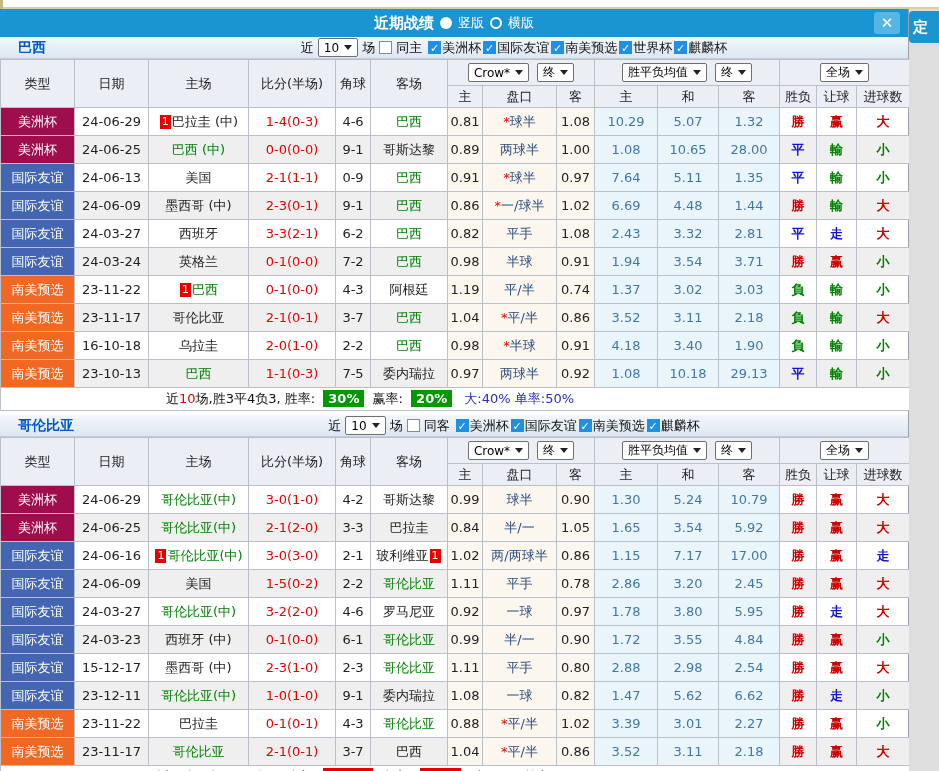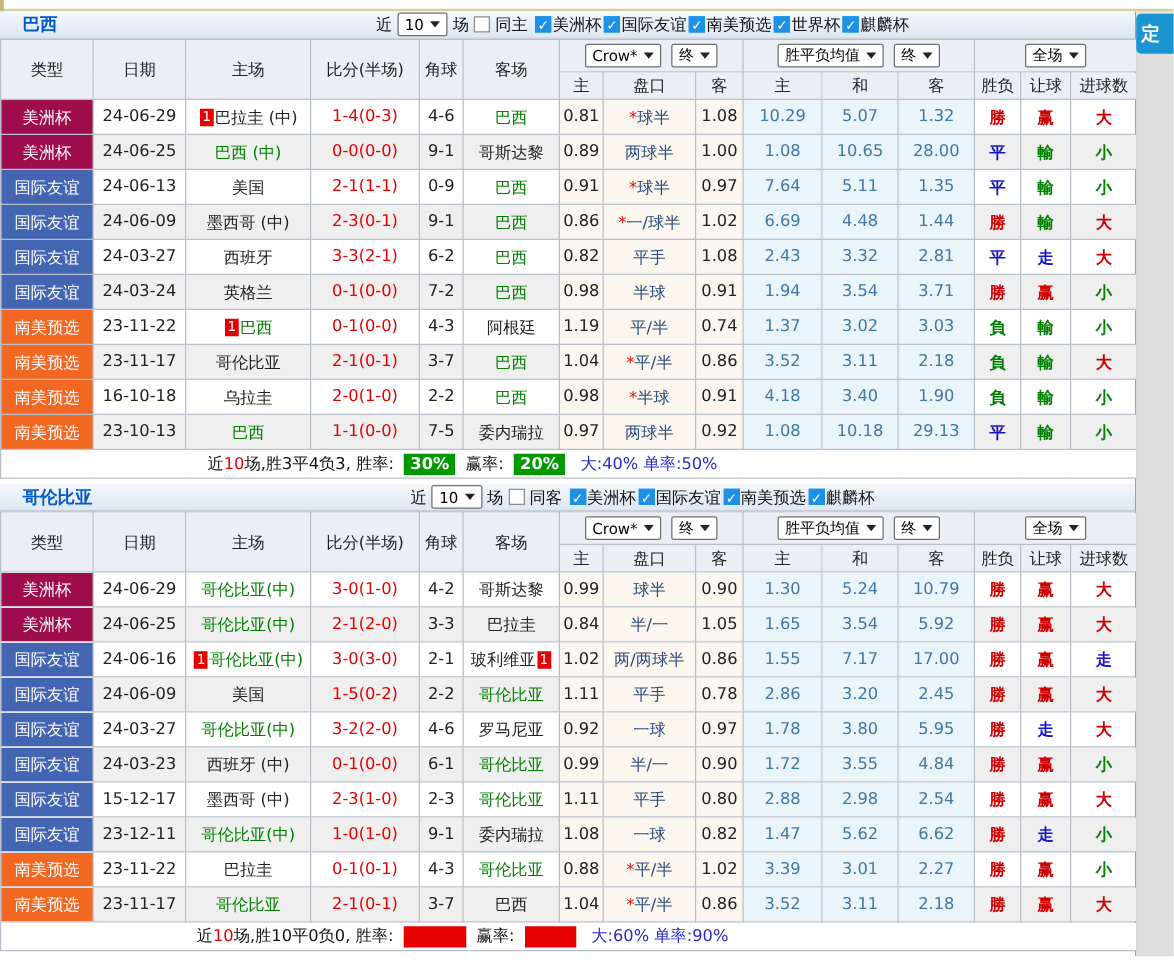--- a/index.html
+++ b/index.html
@@ -71,20 +71,30 @@
 </head>
 <body>
 
 <div class="top-strip">
     <span class="tick"></span>
   </div>
 
 <div class="layout">
   <div class="main">
 
+    <div class="titlebar">
+      <div class="title-group">
+        <span class="title">近期战绩</span>
+        <span class="radio sel"></span>
+        <span class="radio-label">竖版</span>
+        <span class="radio unsel"></span>
+        <span class="radio-label">横版</span>
+      </div>
+      <span class="close">✕</span>
+    </div>
 
     <div class="filterbar">
       <span class="team">巴西</span>
       <span class="filters">
         <span class="flabel">近</span>
         <span class="select">
             <span>10</span>
             <i class="car"></i>
           </span>
         <span class="flabel">场</span>
@@ -331,21 +341,21 @@
             <td class="c-mean">3.40</td>
             <td class="c-mean">1.90</td>
             <td class="c-flag" style="color: rgb(0, 128, 0);">負</td>
             <td class="c-flag" style="color: rgb(0, 128, 0);">輸</td>
             <td class="c-flag" style="color: rgb(0, 128, 0);">小</td>
           </tr>
           <tr>
             <td class="c-type" style="background: rgb(242, 104, 34);">南美预选</td>
             <td class="c-date">23-10-13</td>
             <td class="c-team"><span class="team-green">巴西</span></td>
-            <td class="c-score">1-1(0-0)</td>
+            <td class="c-score">1-1(0-3)</td>
             <td class="c-corner">7-5</td>
             <td class="c-team"><span>委内瑞拉</span></td>
             <td class="c-odds">0.97</td>
             <td class="c-hcp">两球半</td>
             <td class="c-odds">0.92</td>
             <td class="c-mean">1.08</td>
             <td class="c-mean">10.18</td>
             <td class="c-mean">29.13</td>
             <td class="c-flag" style="color: rgb(20, 20, 204);">平</td>
             <td class="c-flag" style="color: rgb(0, 128, 0);">輸</td>
@@ -501,21 +511,21 @@
           <tr>
             <td class="c-type" style="background: rgb(67, 101, 178);">国际友谊</td>
             <td class="c-date">24-06-16</td>
             <td class="c-team"><span class="num-badge">1</span><span class="team-green">哥伦比亚(中)</span></td>
             <td class="c-score">3-0(3-0)</td>
             <td class="c-corner">2-1</td>
             <td class="c-team"><span>玻利维亚</span><span class="num-badge">1</span></td>
             <td class="c-odds">1.02</td>
             <td class="c-hcp">两/两球半</td>
             <td class="c-odds">0.86</td>
-            <td class="c-mean">1.55</td>
+            <td class="c-mean">1.15</td>
             <td class="c-mean">7.17</td>
             <td class="c-mean">17.00</td>
             <td class="c-flag" style="color: rgb(209, 0, 0);">勝</td>
             <td class="c-flag" style="color: rgb(209, 0, 0);">赢</td>
             <td class="c-flag" style="color: rgb(20, 20, 204);">走</td>
           </tr>
           <tr>
             <td class="c-type" style="background: rgb(67, 101, 178);">国际友谊</td>
             <td class="c-date">24-06-09</td>
             <td class="c-team"><span>美国</span></td>

